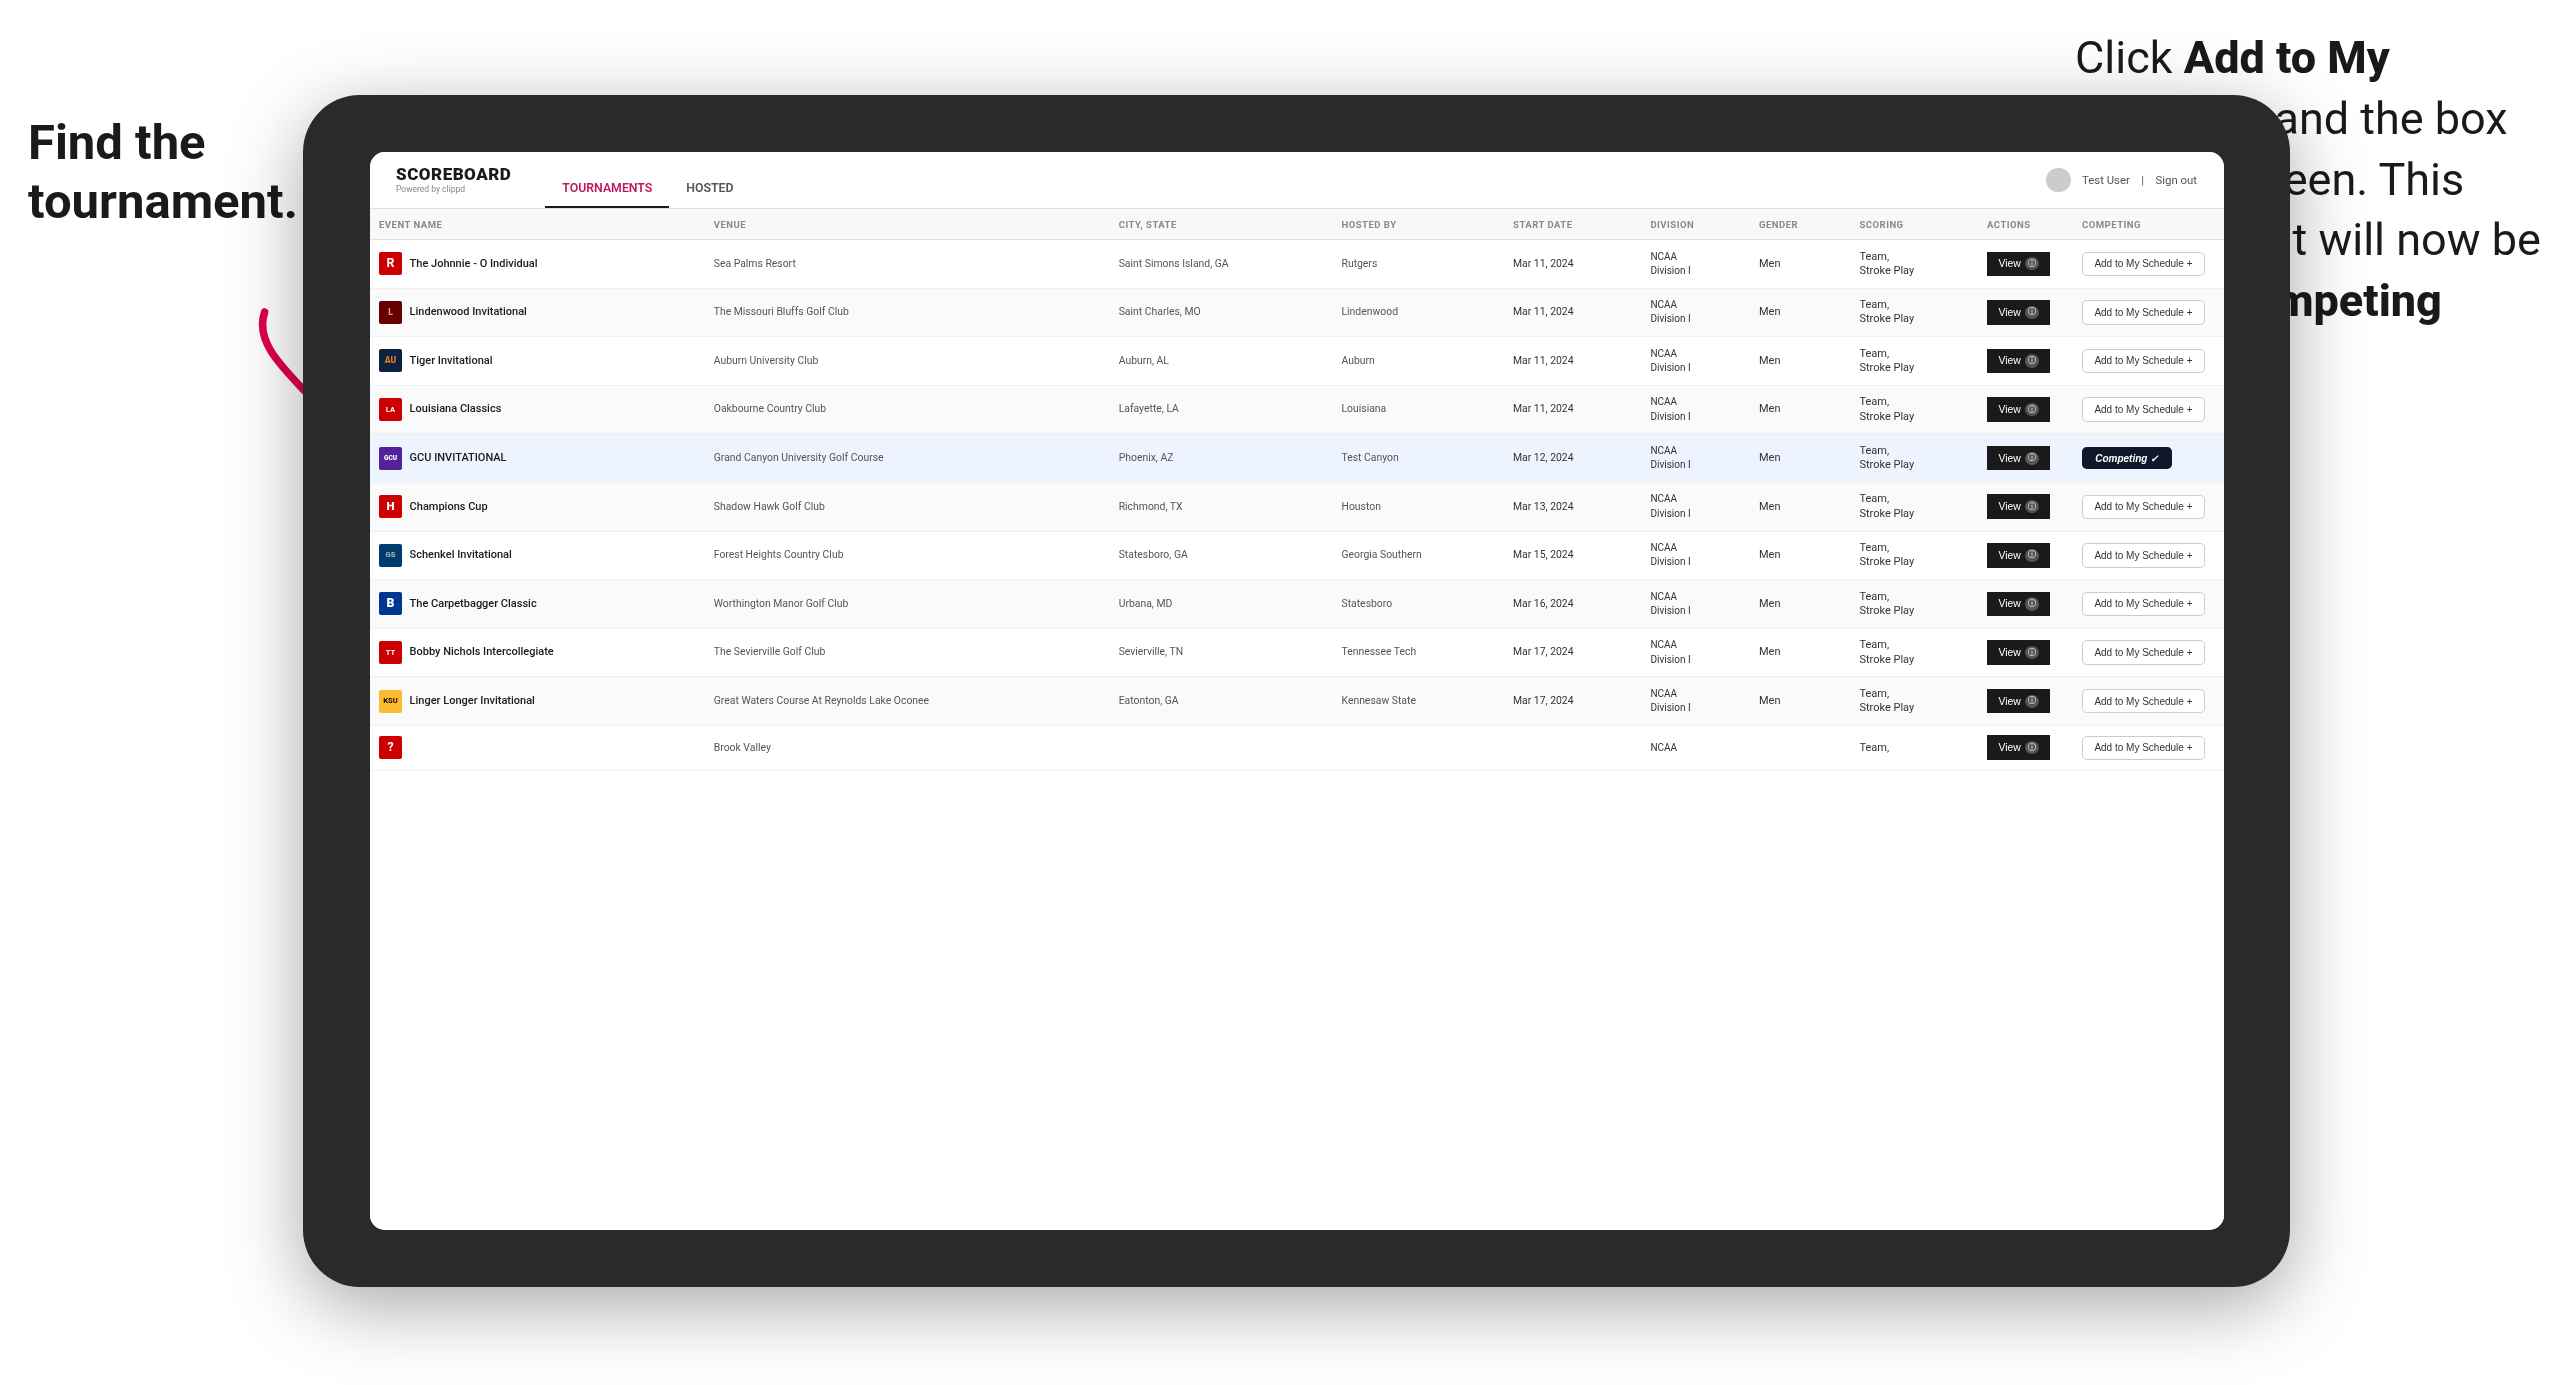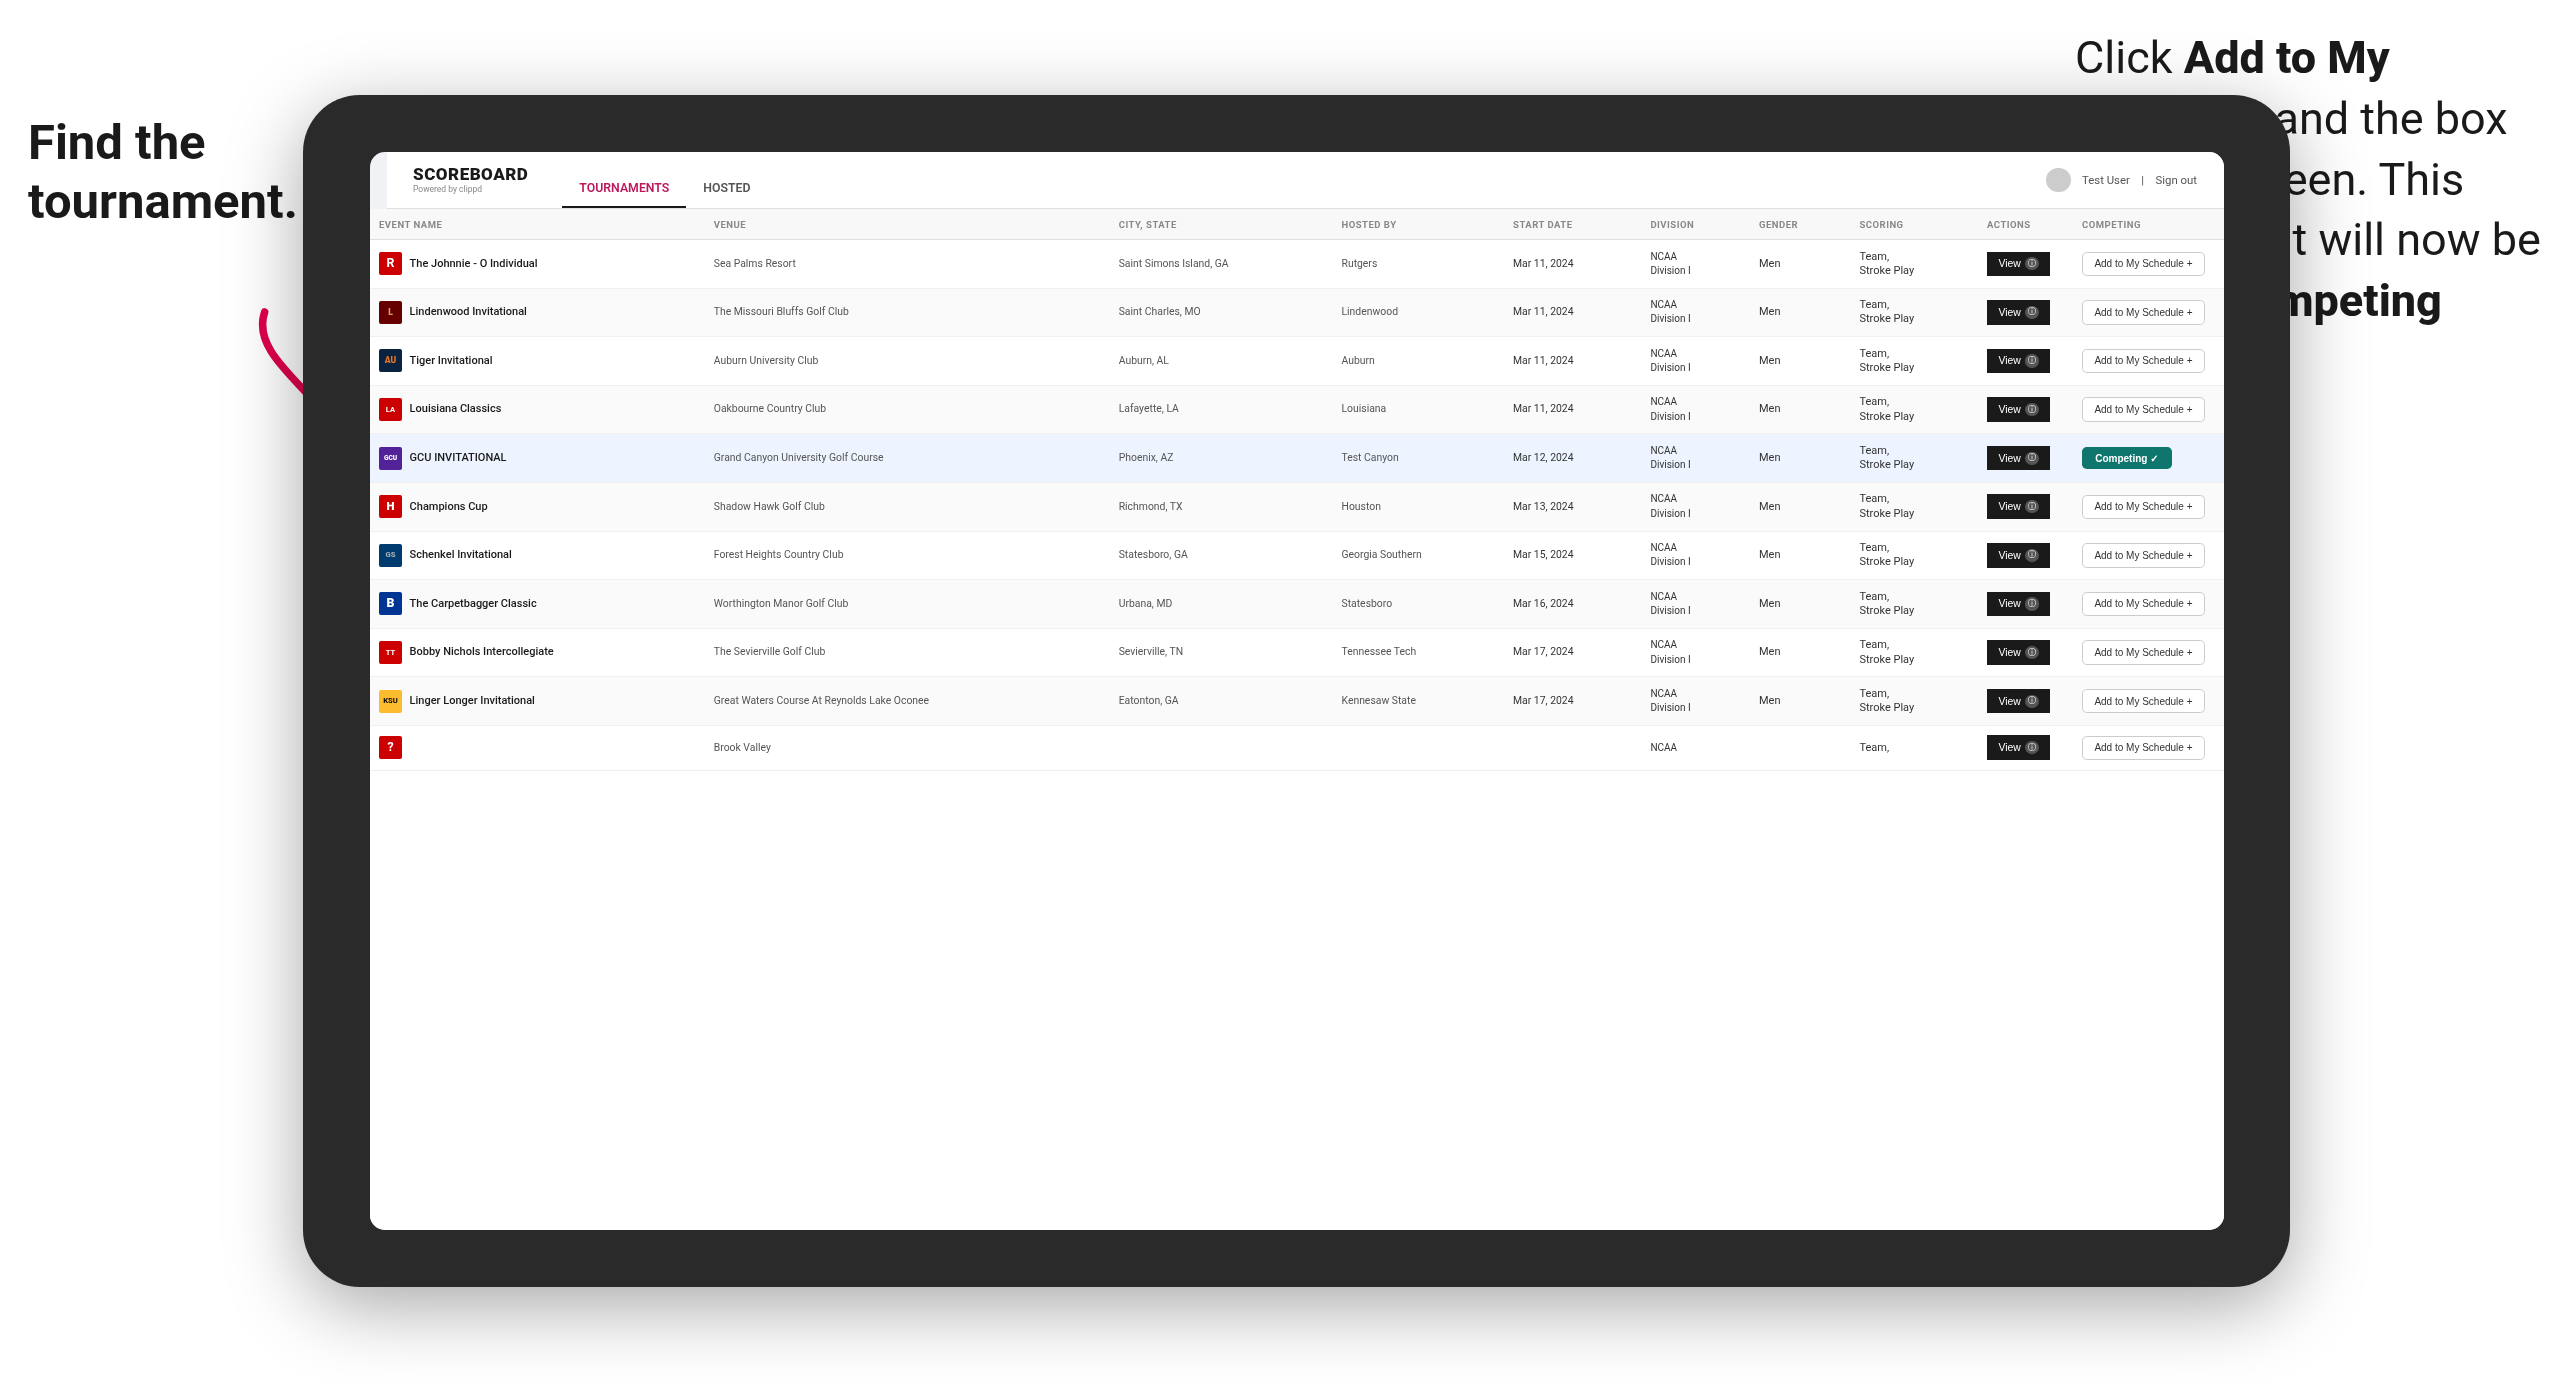--- a/index.html
+++ b/index.html
@@ -84,21 +84,20 @@
 
     
     .app-header {
       background: #ffffff;
       border-bottom: 0.9px solid #e0e0e0;
       padding: 0 26.5px;
       display: flex;
       align-items: center;
       height: 57px;
       flex-shrink: 0;
-      margin-left: 17px;
     }
 
     .logo-area {
       display: flex;
       flex-direction: column;
       margin-right: 34px;
     }
 
     .logo-text {
       font-size: 17px;
@@ -266,32 +265,33 @@
       border: 0.9px solid #ccc;
       border-radius: 4.7px;
       padding: 5.7px 11.4px;
       font-size: 10px;
       cursor: pointer;
       white-space: nowrap;
       font-weight: 500;
     }
 
     .competing-btn {
-      background: #0f766e;
+      background: #0f172a;
       color: #fff;
       border: none;
       border-radius: 4.7px;
       padding: 5.7px 13.2px;
       font-size: 10px;
       cursor: pointer;
       white-space: nowrap;
       font-weight: 600;
       display: flex;
       align-items: center;
       gap: 5.7px;
+      font-style: italic;
     }
 
     .col-actions { width: 95px; }
     .col-competing { width: 151px; }
 
     
     .logo-r { background: #cc0000; color: white; font-size: 12.3px; }
     .logo-l { background: #660000; color: #c8a85f; font-size: 8.5px; font-weight: 900; }
     .logo-au { background: #0c2340; color: #e87722; font-size: 8.5px; font-weight: 900; }
     .logo-la { background: #cc0000; color: white; font-size: 7.6px; }

